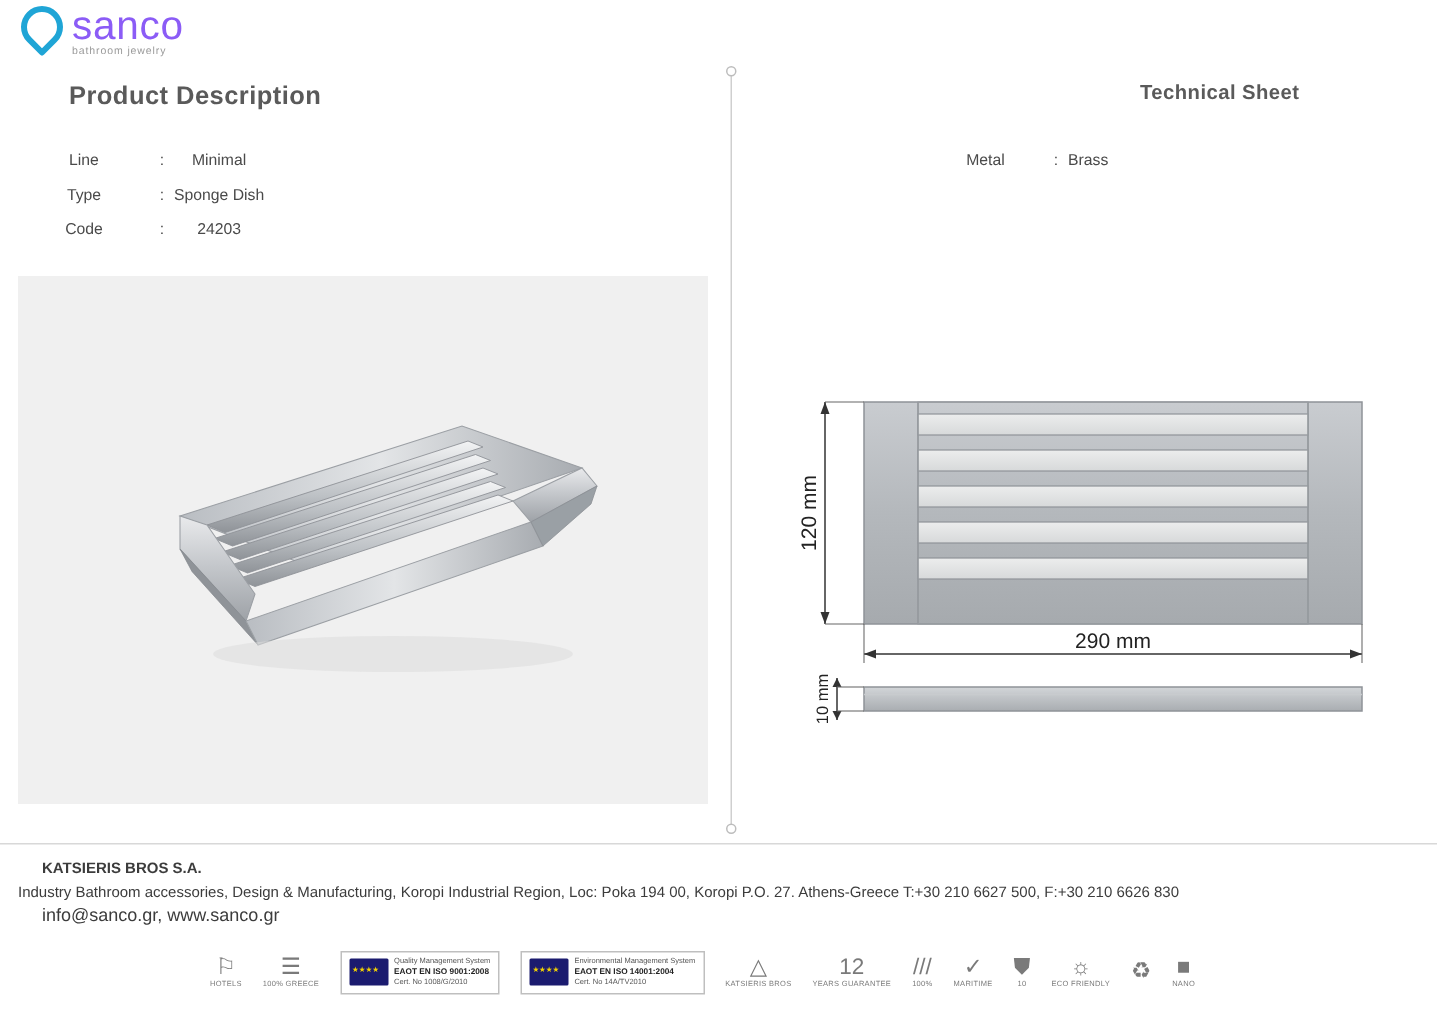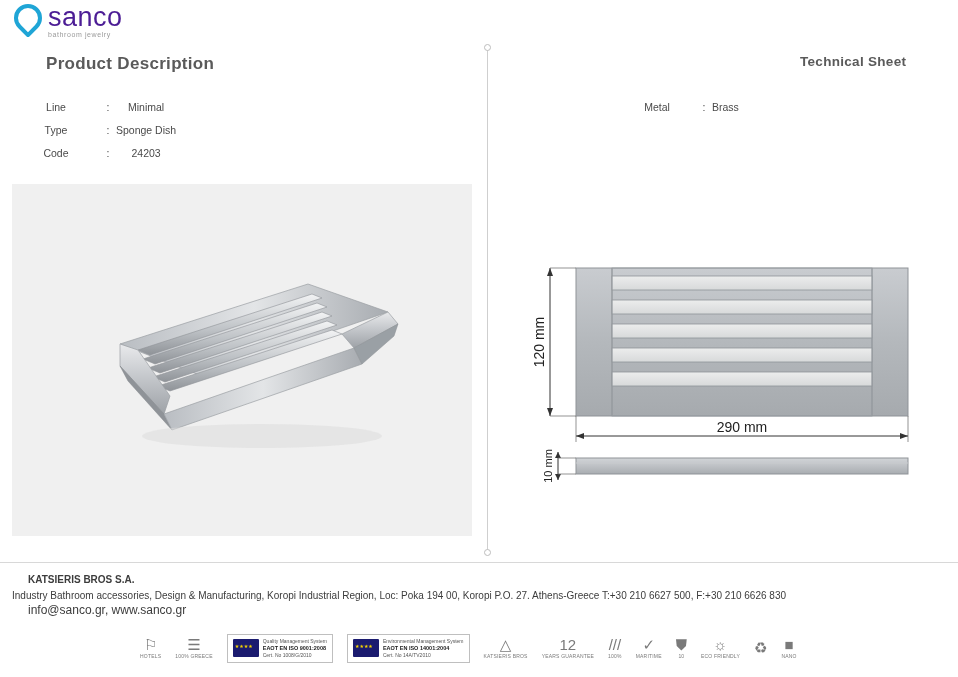--- a/index.html
+++ b/index.html
@@ -18,32 +18,32 @@
   .logo-mark { width: 34px; height: 38px; position: relative; }
   .logo-drop {
     position: absolute; left: 2px; top: 2px;
     width: 28px; height: 28px; border-radius: 50% 50% 50% 2px;
     transform: rotate(-45deg);
     border: 4px solid #1fa5d6;
     background: #fff;
   }
   .logo-text { margin-left: 2px; padding-top: 2px; }
   .logo-name {
-    font-size: 27px; color: #4c1d95; letter-spacing: .5px; line-height: 26px;
+    font-size: 27px; color: #8b5cf6; letter-spacing: .5px; line-height: 26px;
     font-family: "Liberation Sans", sans-serif;
   }
   .logo-tag { font-size: 7px; color: #9a9a9a; letter-spacing: .6px; margin-top: 1px; }
 
   
   .hdr-left {
     position: absolute; left: 46px; top: 54px;
     font-size: 17px; font-weight: bold; color: #5a5a5a; letter-spacing: .3px;
   }
   .hdr-right {
-    position: absolute; left: 800px; top: 54px;
+    position: absolute; left: 760px; top: 54px;
     font-size: 13.5px; font-weight: bold; color: #5a5a5a; letter-spacing: .3px;
   }
 
   
   .spec { position: absolute; font-size: 10.5px; color: #444; }
   .spec-left { left: 12px; top: 101px; }
   .spec-right { left: 618px; top: 101px; }
   .spec table { border-collapse: collapse; }
   .spec td { padding: 0 0 11px 0; vertical-align: top; white-space: nowrap; text-align: center; }
   .spec .k { width: 88px; color: #4a4a4a; }

